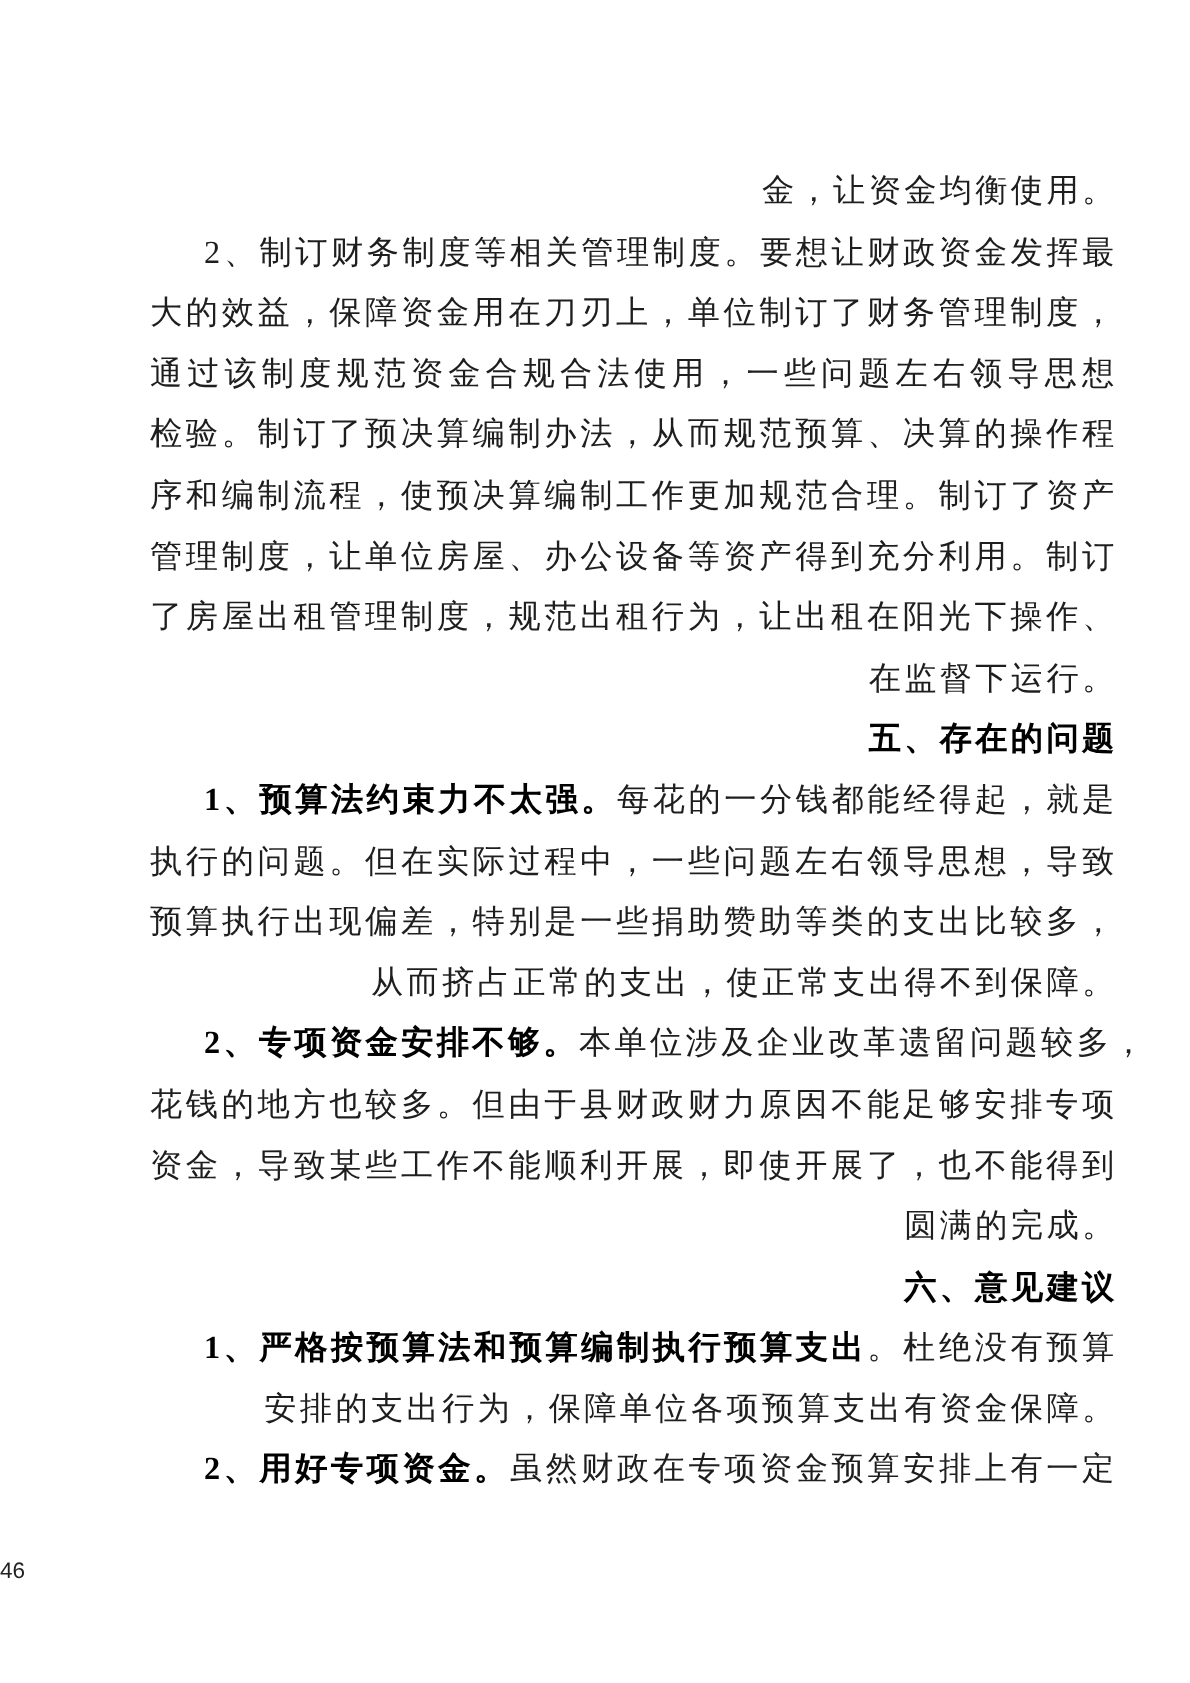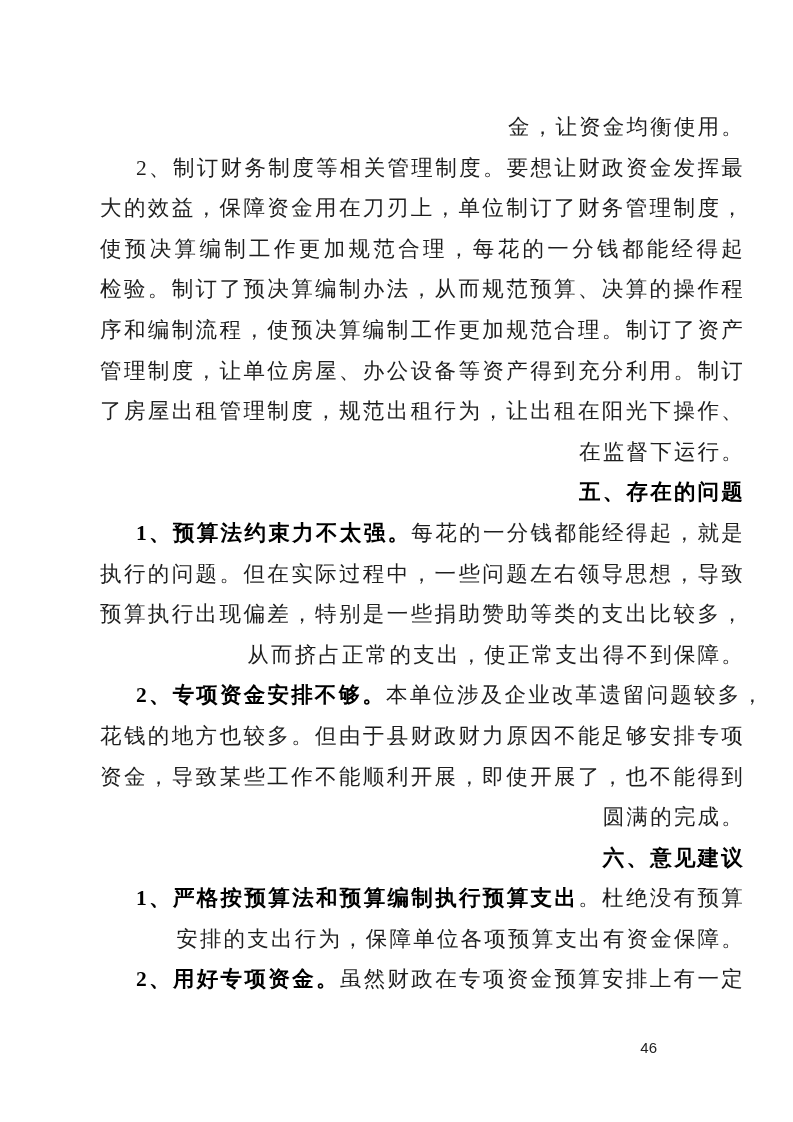--- a/index.html
+++ b/index.html
@@ -47,38 +47,38 @@
   }
   .line.heading .b {
     font-weight: 700;
     color: #000000;
   }
   .footer {
     position: absolute;
     top: 1038px;
     left: 0;
     width: 657px;
-    text-align: right;
+    text-align: left;
     font-family: "Liberation Sans", "DejaVu Sans", sans-serif;
     font-size: 15px;
     line-height: 20px;
     color: #222222;
   }
 </style>
 </head>
 <body>
 
 <div class="page">
   <div class="content">
 
     <div class="line"><span class="b"></span><span class="t">金，让资金均衡使用。</span></div>
 
     <div class="line full indent"><span class="b"></span><span class="t">2、制订财务制度等相关管理制度。要想让财政资金发挥最</span></div>
     <div class="line full"><span class="b"></span><span class="t">大的效益，保障资金用在刀刃上，单位制订了财务管理制度，</span></div>
-    <div class="line full"><span class="b"></span><span class="t">使预决算编制工作更加规范合理，每花的一分钱都能经得起</span></div>
+    <div class="line full"><span class="b"></span><span class="t">通过该制度规范资金合规合法使用，一些问题左右领导思想</span></div>
     <div class="line full"><span class="b"></span><span class="t">检验。制订了预决算编制办法，从而规范预算、决算的操作程</span></div>
     <div class="line full"><span class="b"></span><span class="t">序和编制流程，使预决算编制工作更加规范合理。制订了资产</span></div>
     <div class="line full"><span class="b"></span><span class="t">管理制度，让单位房屋、办公设备等资产得到充分利用。制订</span></div>
     <div class="line full"><span class="b"></span><span class="t">了房屋出租管理制度，规范出租行为，让出租在阳光下操作、</span></div>
     <div class="line"><span class="b"></span><span class="t">在监督下运行。</span></div>
 
     <div class="line heading indent"><span class="b">五、存在的问题</span><span class="t"></span></div>
 
     <div class="line full indent"><span class="b">1、预算法约束力不太强。</span><span class="t">每花的一分钱都能经得起，就是</span></div>
     <div class="line full"><span class="b"></span><span class="t">执行的问题。但在实际过程中，一些问题左右领导思想，导致</span></div>

